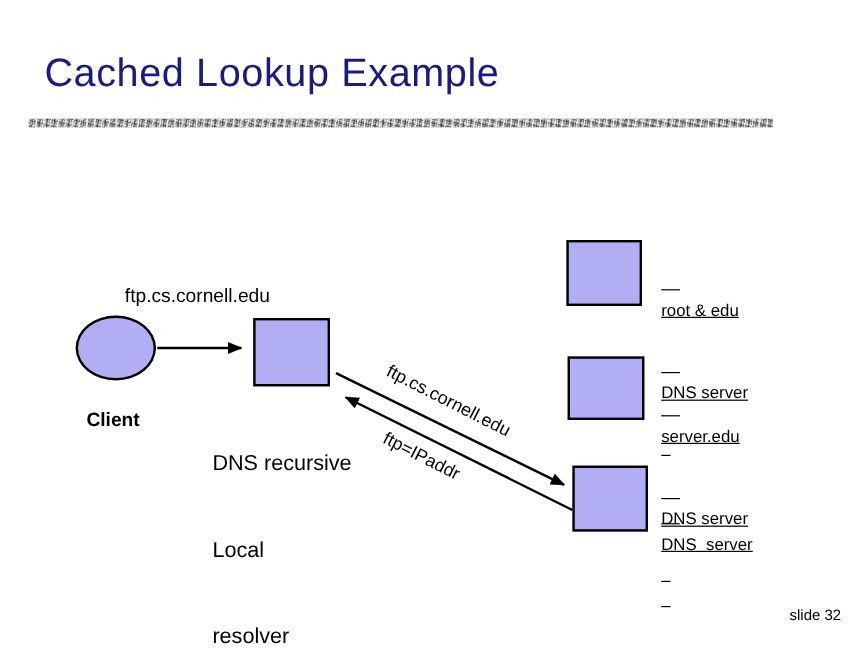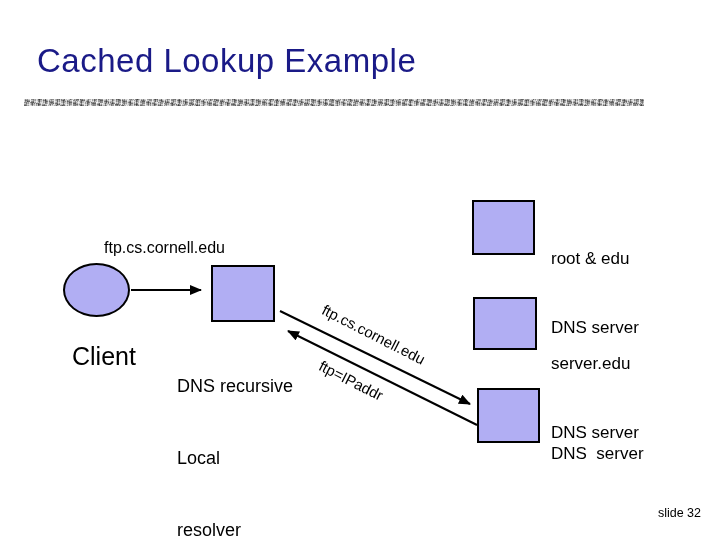--- a/index.html
+++ b/index.html
@@ -31,23 +31,23 @@
   .node{
     position:absolute;
     background:var(--node-fill);
     border:2px solid var(--node-border);
   }
   .ellipse{border-radius:50%;}
   .lbl{
     position:absolute;color:#000;white-space:pre;line-height:1.35;
   }
   .query-label{left:104px;top:237px;font-size:16px;}
-  .client-label{left:72px;top:340px;font-size:25px;}
+  .client-label{left:72px;top:340px;font-size:16px;font-weight:bold;}
   .resolver-label{left:177px;top:326px;font-size:18px;line-height:24px;}
-  .server-label{font-size:17px;line-height:23px;}
+  .server-label{font-size:14px;line-height:23px;text-decoration:underline;}
   .msg-label{
     position:absolute;font-size:15px;color:#000;white-space:pre;
     transform-origin:0 0;transform:rotate(27deg);
   }
   .slide-number{
     position:absolute;right:19px;top:506px;font-size:12.5px;color:#000;margin-left:33px;
   }
   .arrows{position:absolute;left:0;top:0;width:720px;height:540px;pointer-events:none;}
 </style>
 </head>

